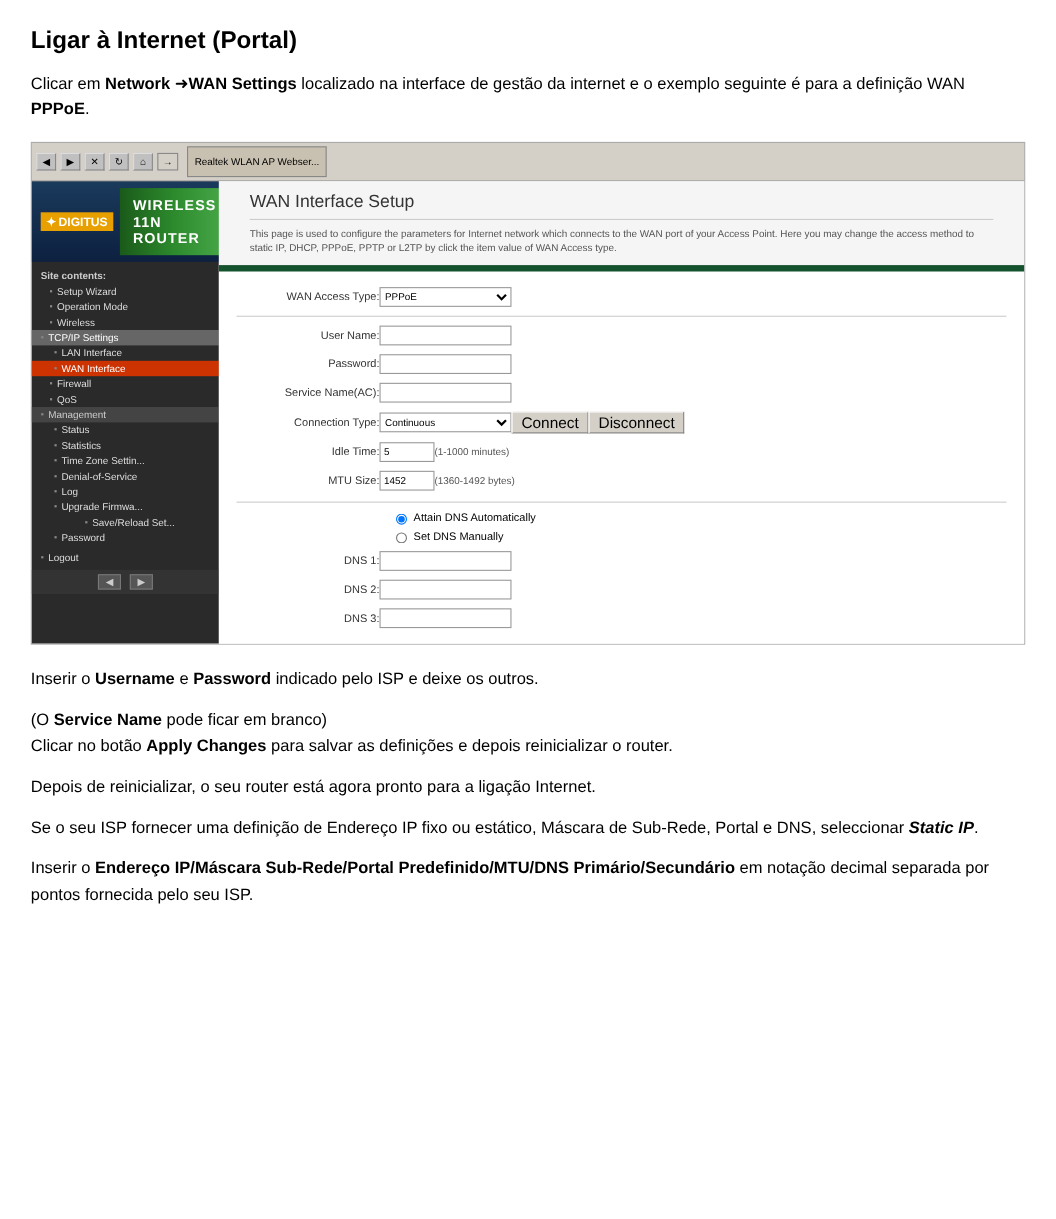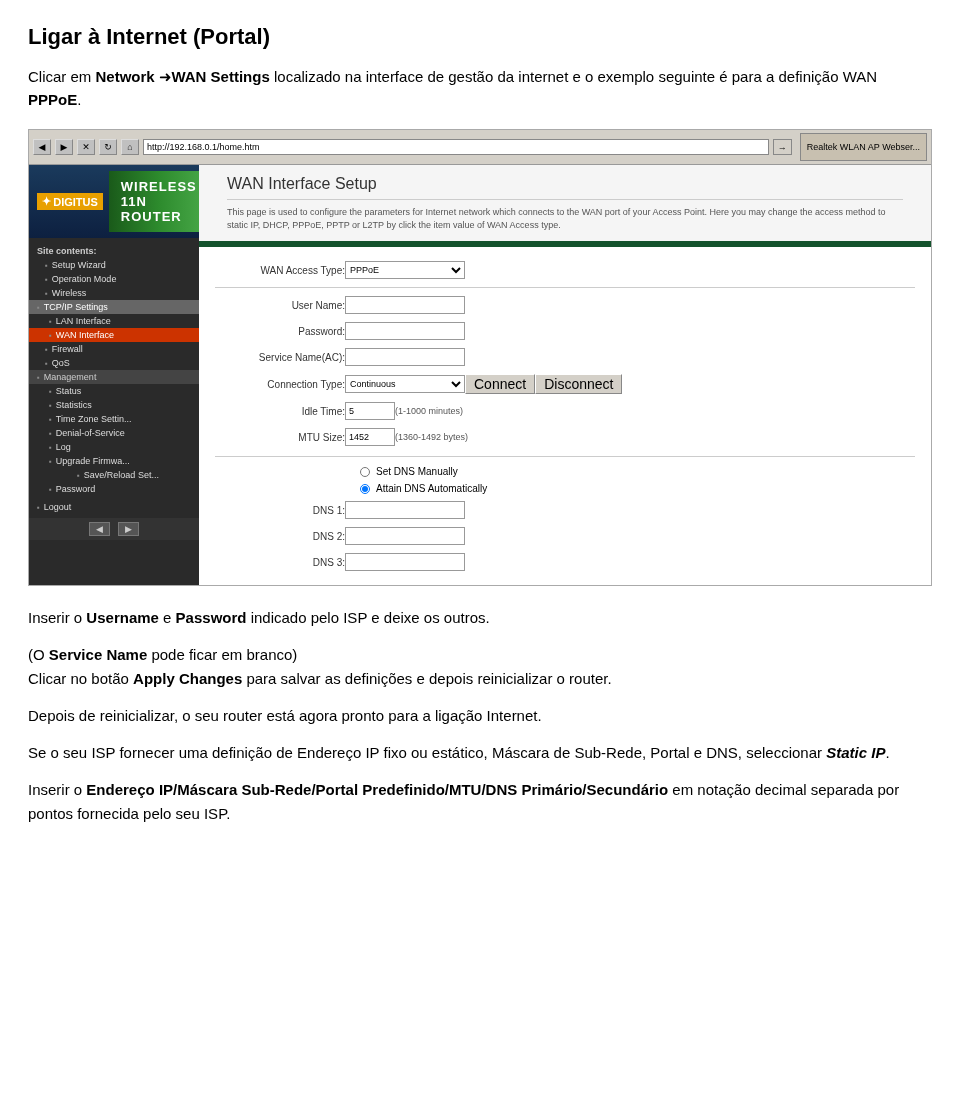--- a/index.html
+++ b/index.html
@@ -127,21 +127,21 @@
       padding: 4px 8px 2px 8px;
       font-weight: bold;
     }
 
     .sidebar-item {
       color: #ddd;
       font-size: 9px;
       padding: 2px 8px 2px 16px;
       cursor: pointer;
       display: flex;
-      align-items: flex-end;
+      align-items: flex-start;
       gap: 4px;
     }
 
     .sidebar-item:before {
       content: '▪';
       font-size: 8px;
       color: #888;
     }
 
     .sidebar-item.active {
@@ -278,21 +278,20 @@
 </p>
 
 <div class="router-screenshot">
 
   <div class="browser-chrome">
     <div class="browser-nav-btn">◀</div>
     <div class="browser-nav-btn">▶</div>
     <div class="browser-nav-btn">✕</div>
     <div class="browser-nav-btn">↻</div>
     <div class="browser-nav-btn">⌂</div>
-    <div class="browser-address-bar">http://192.168.0.1/home.htm</div>
     <div style="font-size:9px; padding: 0 4px; background:#d4d0c8; border:1px solid #888; height:16px; display:flex; align-items:center;">→</div>
     <div style="background:#c8c0b0; border:1px solid #888; font-size:9px; padding:0 6px; height:28px; display:flex; align-items:center; margin-left:4px;">Realtek WLAN AP Webser...</div>
   </div>
 
   <div class="router-body">
 
     <div class="router-sidebar">
 
       <div class="router-header-logo">
         <div class="digitus-logo">
@@ -423,27 +422,27 @@
 
         <div class="form-row">
           <div class="form-label">MTU Size:</div>
           <input type="text" class="form-input" style="width: 50px;" value="1452">
           <span class="form-hint">(1360-1492 bytes)</span>
         </div>
 
         <hr class="separator-line" style="margin: 6px 0;">
 
         <div class="radio-row">
+          <input type="radio" name="dns-mode" checked="" style="">
+          <span>Attain DNS Automatically</span>
+        </div>
+
+        <div class="radio-row">
           <input type="radio" name="dns-mode" style="">
           <span>Set DNS Manually</span>
-        </div>
-
-        <div class="radio-row">
-          <input type="radio" name="dns-mode" checked="" style="">
-          <span>Attain DNS Automatically</span>
         </div>
 
         <div class="form-row">
           <div class="form-label">DNS 1:</div>
           <input type="text" class="form-input" value="" style="">
         </div>
 
         <div class="form-row">
           <div class="form-label">DNS 2:</div>
           <input type="text" class="form-input" value="" style="">

